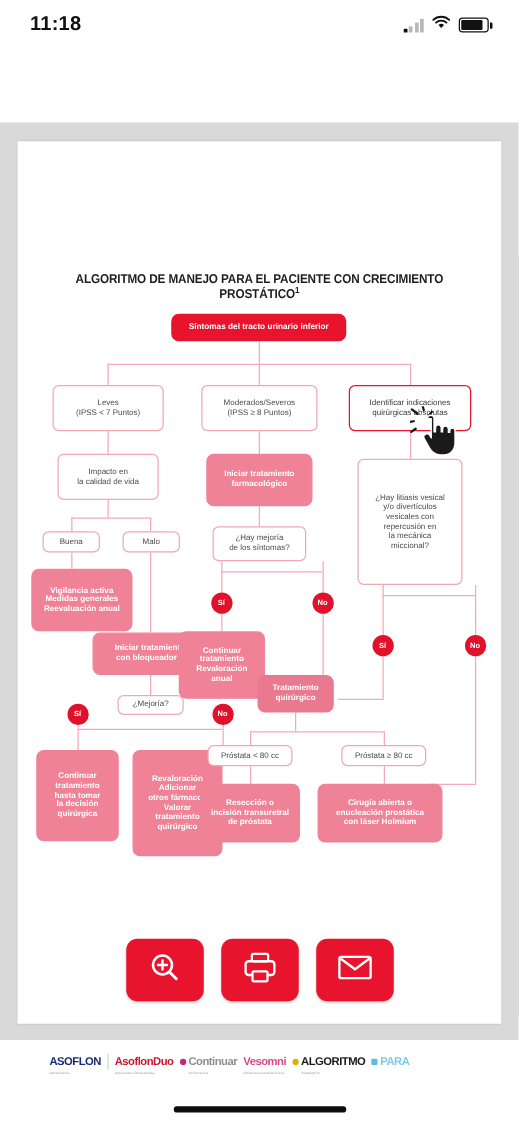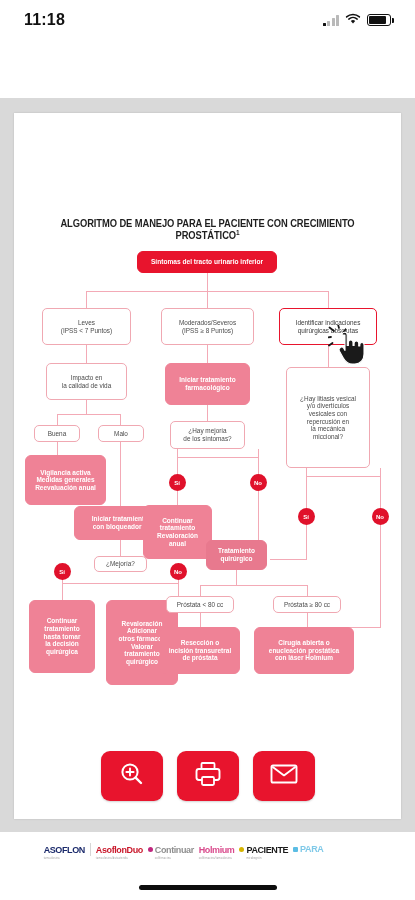--- a/index.html
+++ b/index.html
@@ -387,26 +387,26 @@
     <div class="logo">
       <span><span class="lt" style="color:#c9182b;">AsoflonDuo</span>
       <span class="sub">tamsulosina/dutasterida</span></span>
     </div>
     <div class="logo">
       <span class="dot" style="background:#c0267e;"></span>
       <span><span class="lt" style="color:#8f8f8f;">Continuar</span>
       <span class="sub">solifenacina</span></span>
     </div>
     <div class="logo">
-      <span><span class="lt" style="color:#d94a8c;">Holmium</span>
+      <span><span class="lt" style="color:#d94a8c;">Vesomni</span>
       <span class="sub">solifenacina/tamsulosina</span></span>
     </div>
     <div class="logo">
       <span class="dot" style="background:#d6b400;"></span>
-      <span><span class="lt" style="color:#1a1a1a;">PACIENTE</span>
+      <span><span class="lt" style="color:#1a1a1a;">ALGORITMO</span>
       <span class="sub">mirabegrón</span></span>
     </div>
     <div class="logo">
       <span class="dot" style="background:#5bbde4;border-radius:1px;"></span>
       <span class="lt" style="color:#7fc9e8;">PARA</span>
     </div>
   </div>
 
   <div class="home-ind"></div>
 </div>

